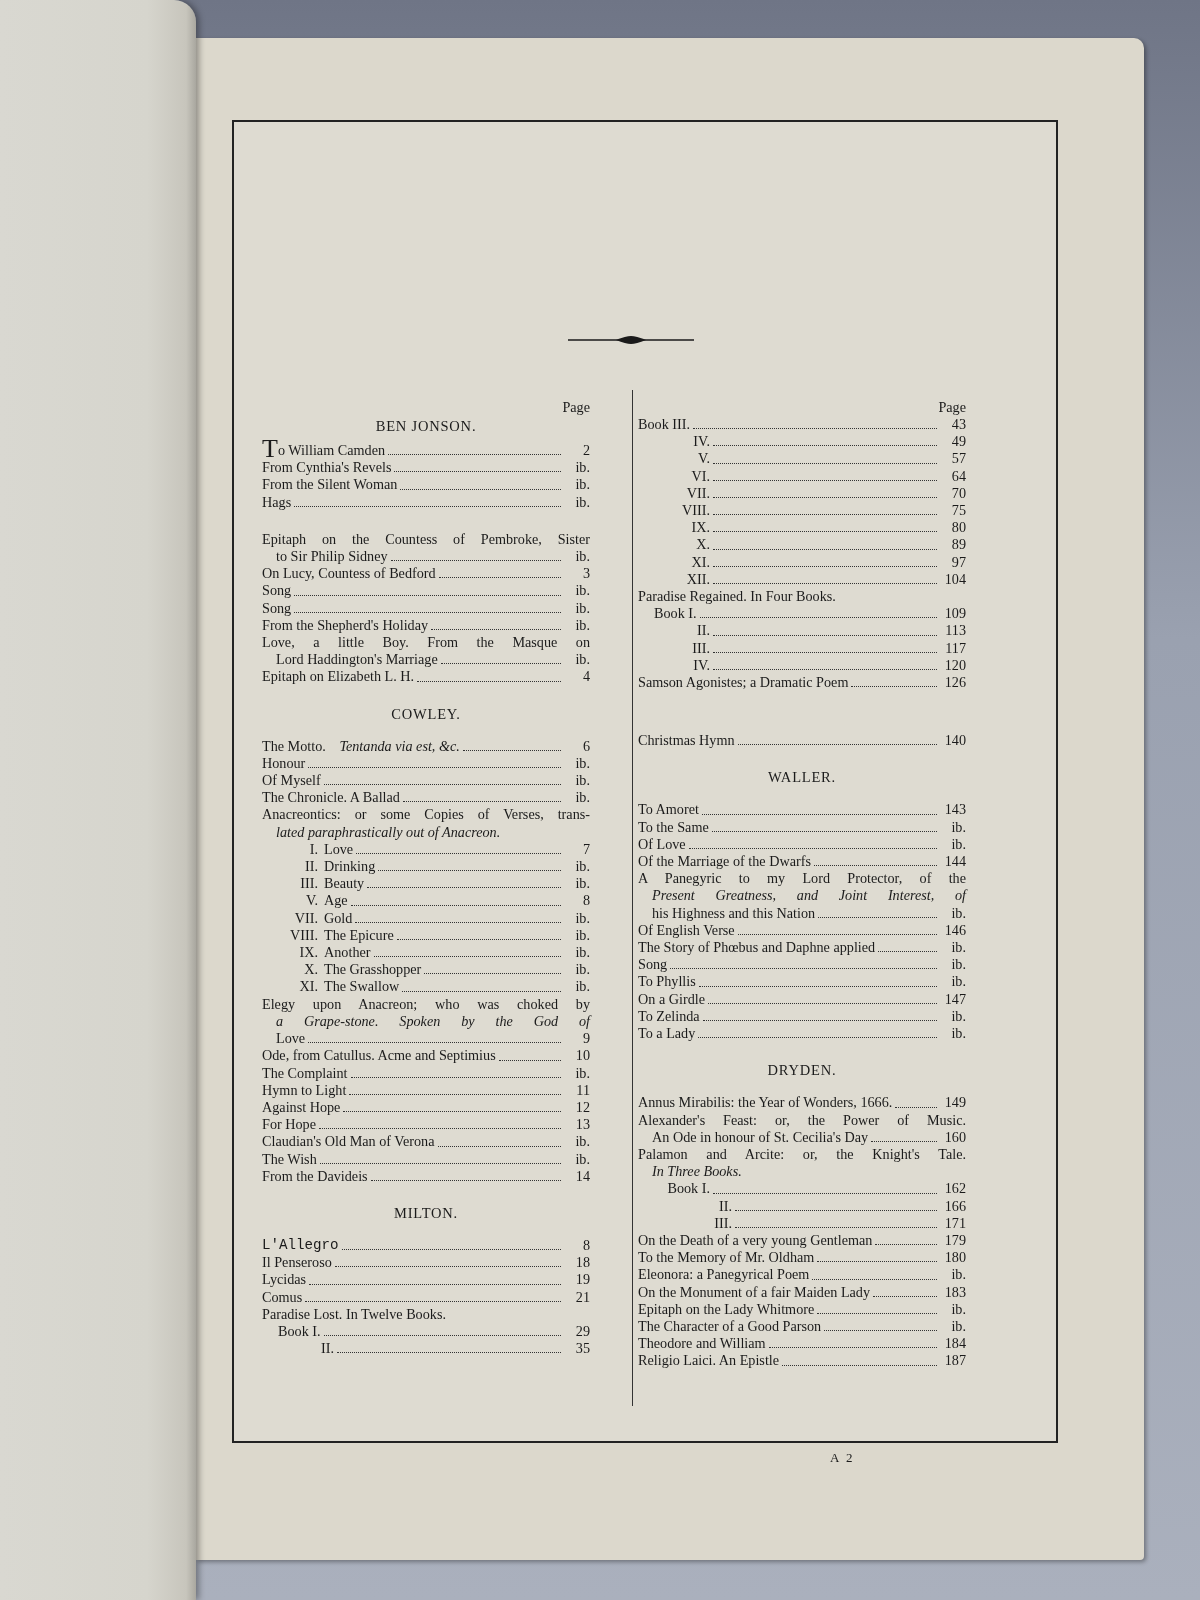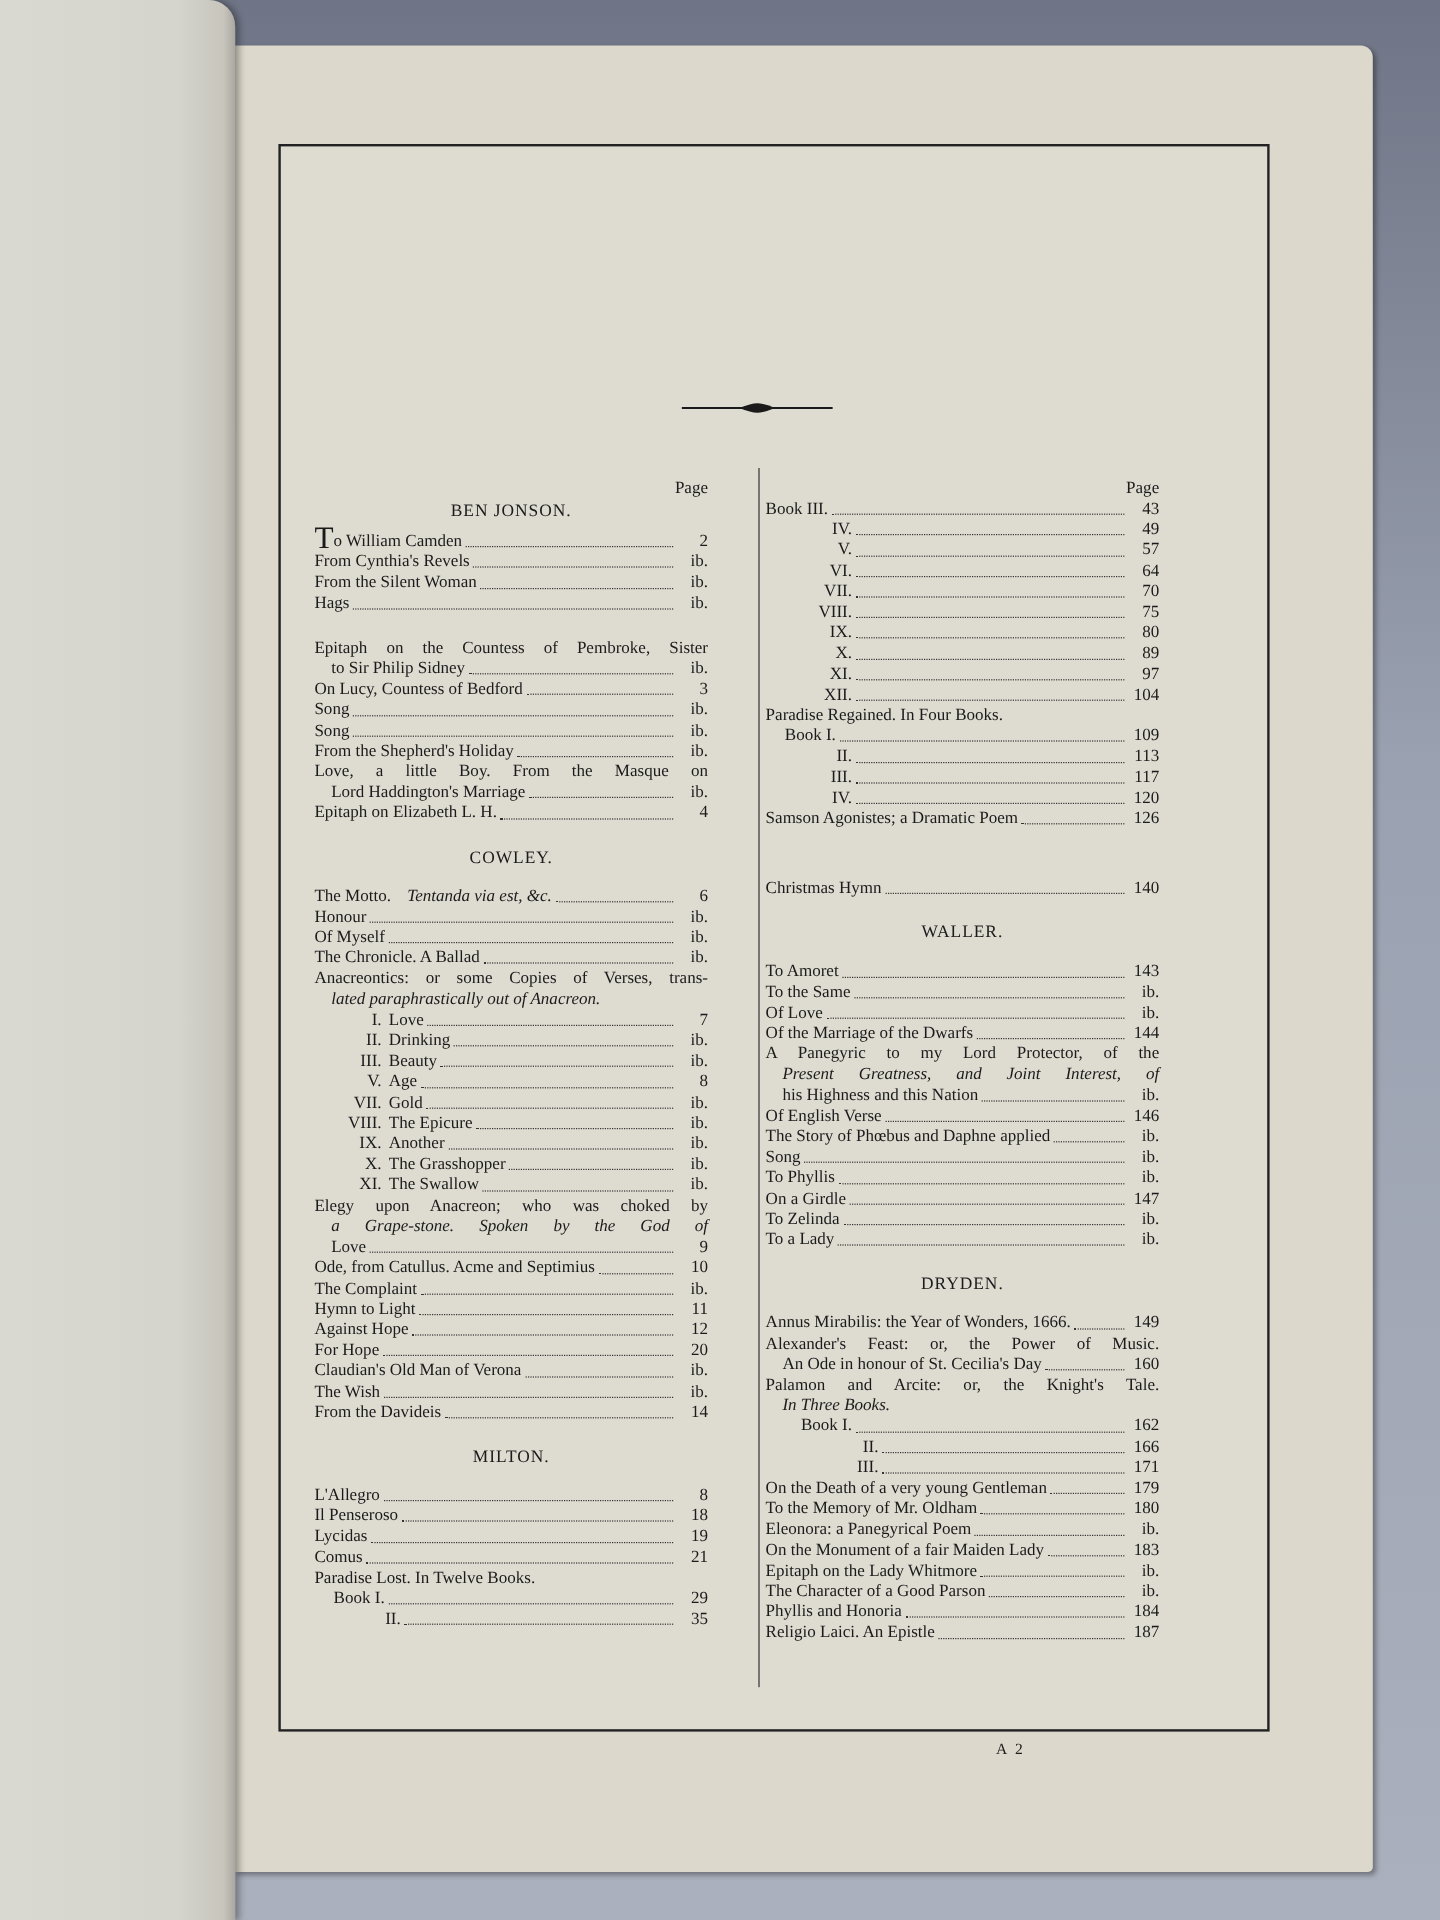--- a/index.html
+++ b/index.html
@@ -247,40 +247,40 @@
           <span class="p">11</span>
         </div>
         <div class="entry">
           <span class="t" style="padding-left: 0px;">Against Hope</span>
           <span class="dots"></span>
           <span class="p">12</span>
         </div>
         <div class="entry">
           <span class="t" style="padding-left: 0px;">For Hope</span>
           <span class="dots"></span>
-          <span class="p">20</span>
+          <span class="p">13</span>
         </div>
         <div class="entry">
           <span class="t" style="padding-left: 0px;">Claudian's Old Man of Verona</span>
           <span class="dots"></span>
           <span class="p">ib.</span>
         </div>
         <div class="entry">
           <span class="t" style="padding-left: 0px;">The Wish</span>
           <span class="dots"></span>
           <span class="p">ib.</span>
         </div>
         <div class="entry">
           <span class="t" style="padding-left: 0px;">From the Davideis</span>
           <span class="dots"></span>
           <span class="p">14</span>
         </div>
         <div class="section-head spaced">MILTON.</div>
         <div class="entry">
-          <span class="t" style="padding-left: 0px;">L'Allegro</span>
+          <span class="t" style="padding-left: 0px; font-family: Liberation Mono, monospace;">L'Allegro</span>
           <span class="dots"></span>
           <span class="p">8</span>
         </div>
         <div class="entry">
           <span class="t" style="padding-left: 0px;">Il Penseroso</span>
           <span class="dots"></span>
           <span class="p">18</span>
         </div>
         <div class="entry">
           <span class="t" style="padding-left: 0px;">Lycidas</span>
@@ -510,21 +510,21 @@
           <span class="t" style="padding-left: 0px;">Epitaph on the Lady Whitmore</span>
           <span class="dots"></span>
           <span class="p">ib.</span>
         </div>
         <div class="entry">
           <span class="t" style="padding-left: 0px;">The Character of a Good Parson</span>
           <span class="dots"></span>
           <span class="p">ib.</span>
         </div>
         <div class="entry">
-          <span class="t" style="padding-left: 0px;">Phyllis and Honoria</span>
+          <span class="t" style="padding-left: 0px;">Theodore and William</span>
           <span class="dots"></span>
           <span class="p">184</span>
         </div>
         <div class="entry">
           <span class="t" style="padding-left: 0px;">Religio Laici.  An Epistle</span>
           <span class="dots"></span>
           <span class="p">187</span>
         </div>
       </div>
 

